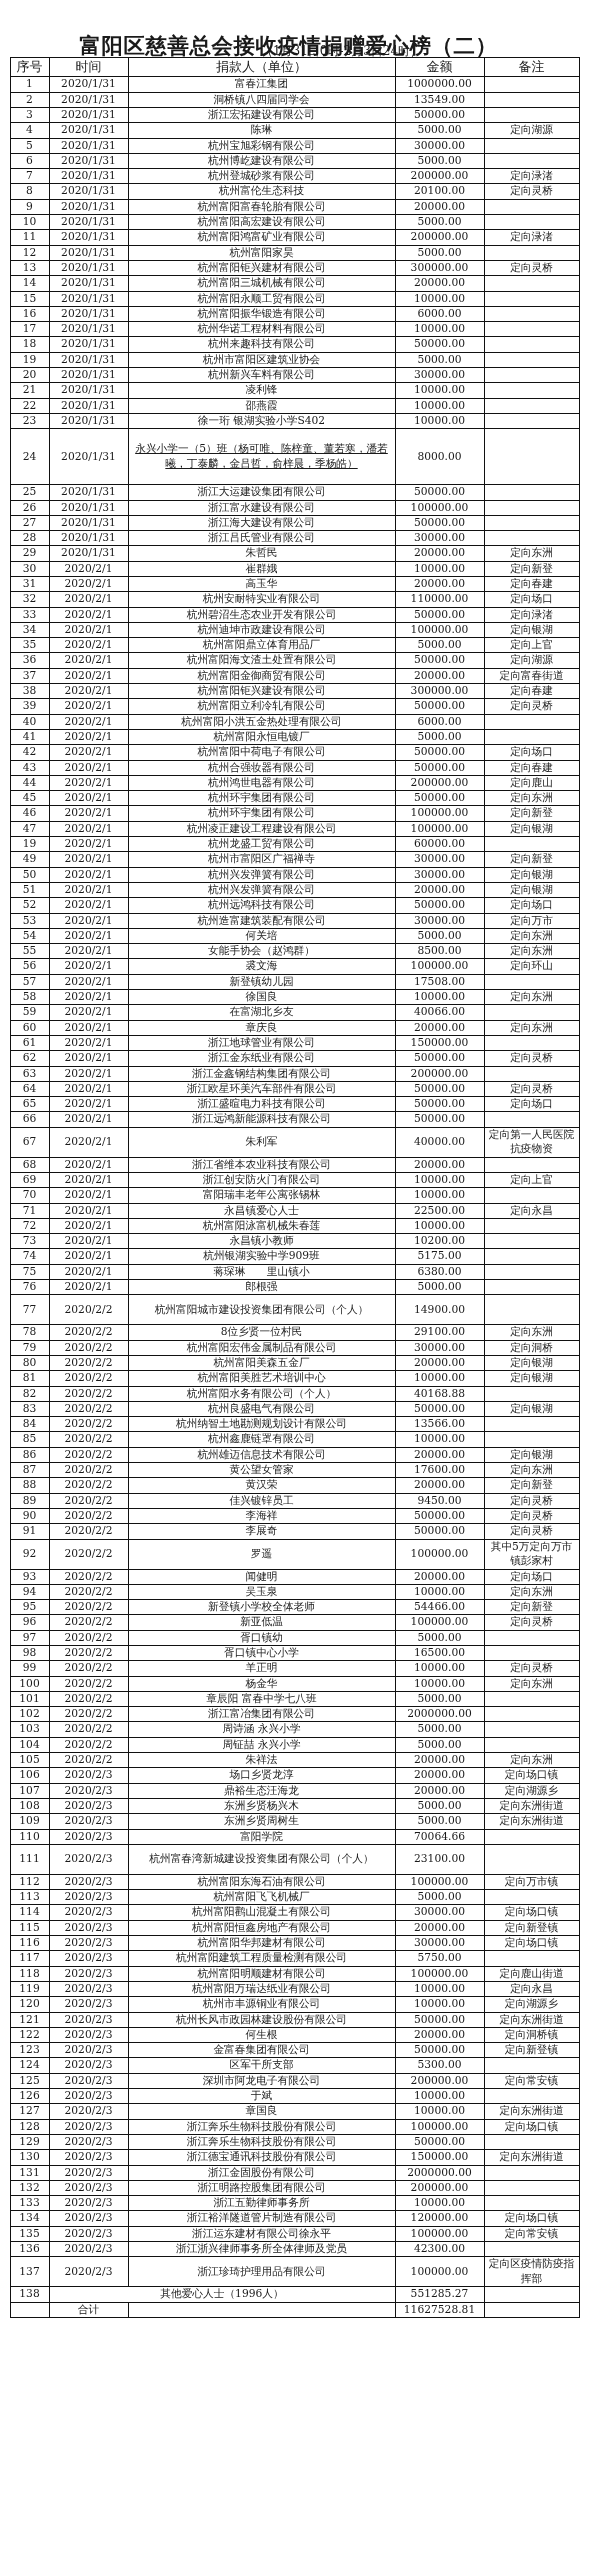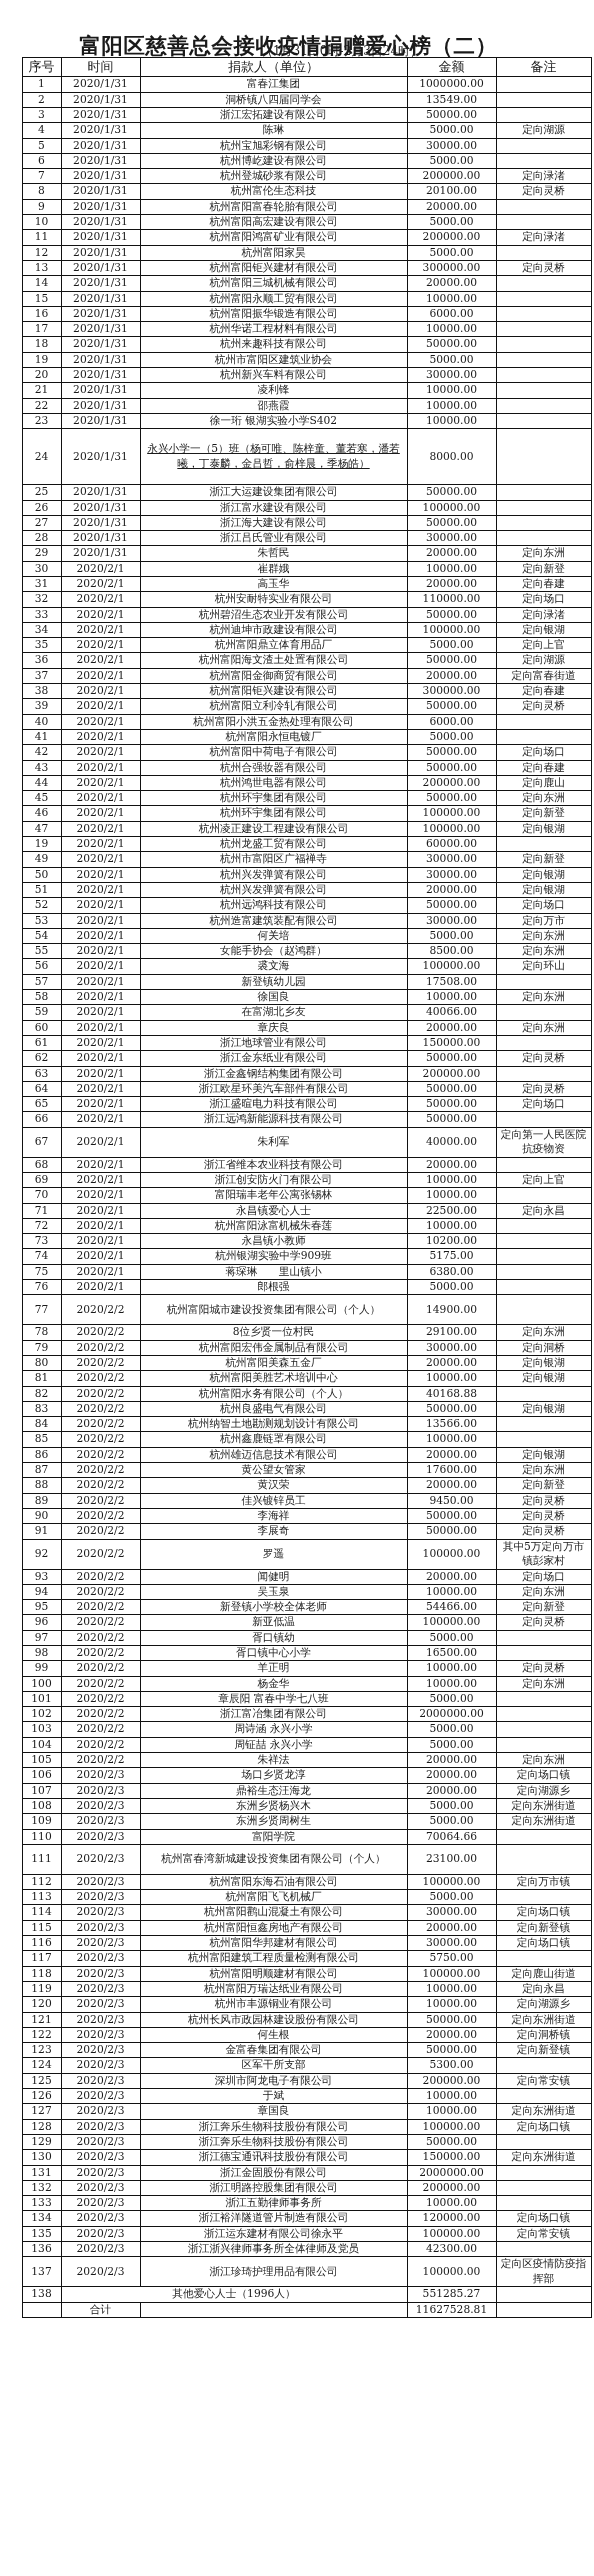--- a/index.html
+++ b/index.html
@@ -3,21 +3,21 @@
 <meta charset="utf-8">
 <style>
   html, body { margin: 0; padding: 0; background: #ffffff; }
   body { width: 595px; height: 2576px; position: relative; overflow: hidden;
          font-family: "DejaVu Serif", "Liberation Serif", serif; color: #1a1a1a; }
   .title { position: absolute; left: 0; width: 577px; top: 33px; text-align: center;
            font-size: 21.4px; letter-spacing: 0.6px; line-height: 26px; font-weight: bold; }
   .subtitle { position: absolute; left: 0; width: 595px; top: 45px; text-align: center;
               font-size: 12px; line-height: 13px; margin-left: 44px; }
   table.donations { position: absolute; left: 9.5px; top: 57px; width: 569px;
-                    border-collapse: collapse; table-layout: fixed; margin-left: 12px; }
+                    border-collapse: collapse; table-layout: fixed; }
   table.donations td, table.donations th {
     border: 1.2px solid #111; padding: 0 2.4px; text-align: center; vertical-align: middle;
     font-size: 10.7px; font-weight: normal; line-height: 14.3px; height: 14.3px;
     overflow: hidden;
   }
   table.donations th { font-size: 13px; height: 18.4px; }
   col.c-no { width: 39px; }
   col.c-date { width: 79px; }
   col.c-donor { width: 267px; }
   col.c-amt { width: 89px; }

